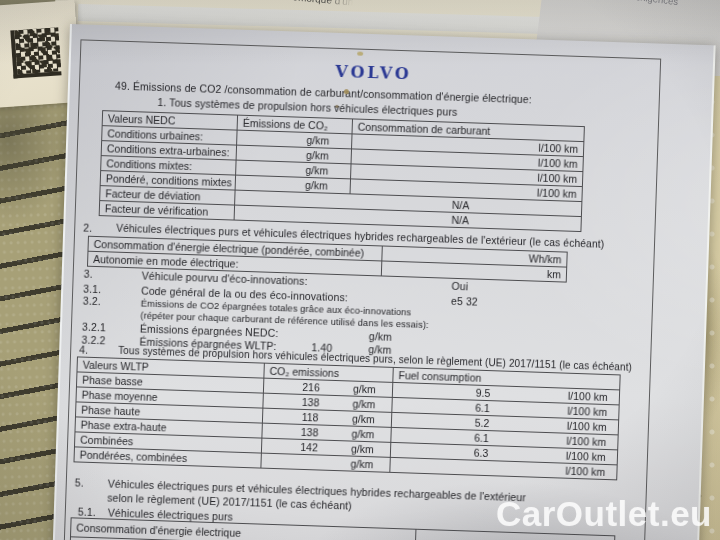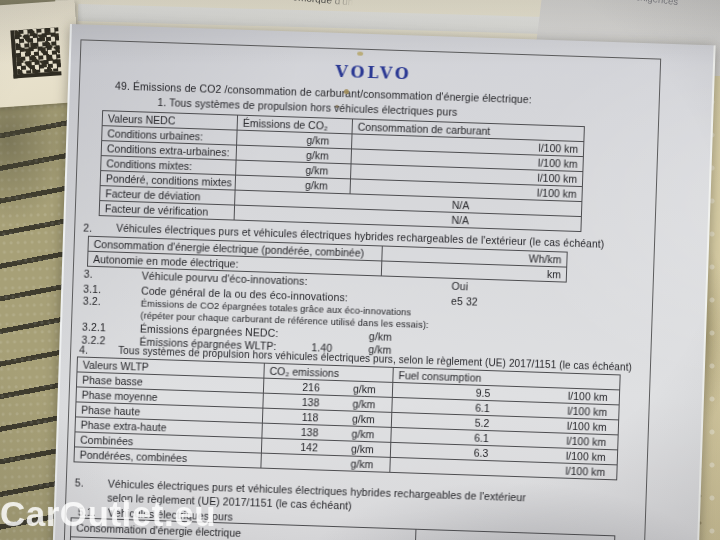--- a/index.html
+++ b/index.html
@@ -98,21 +98,21 @@
   .stain{position:absolute;border-radius:50%}
 
   
   .vignette{
     left:0;top:0;width:720px;height:540px;pointer-events:none;
     background:
       linear-gradient(180deg, rgba(30,30,30,.12), transparent 12%),
       radial-gradient(ellipse 620px 480px at 48% 42%, transparent 60%, rgba(20,20,24,.16));
   }
   .watermark{
-    left:0;top:494px;width:712px;text-align:left;pointer-events:none;
+    left:0;top:494px;width:712px;text-align:right;pointer-events:none;
     font-size:35px;font-weight:bold;letter-spacing:.5px;
     color:rgba(255,255,255,.80);
     text-shadow:0 0 2px rgba(255,255,255,.15);
   }
 </style>
 </head>
 <body>
 
 <div class="abs mat"></div>
 <div class="abs mat-shade"></div>

